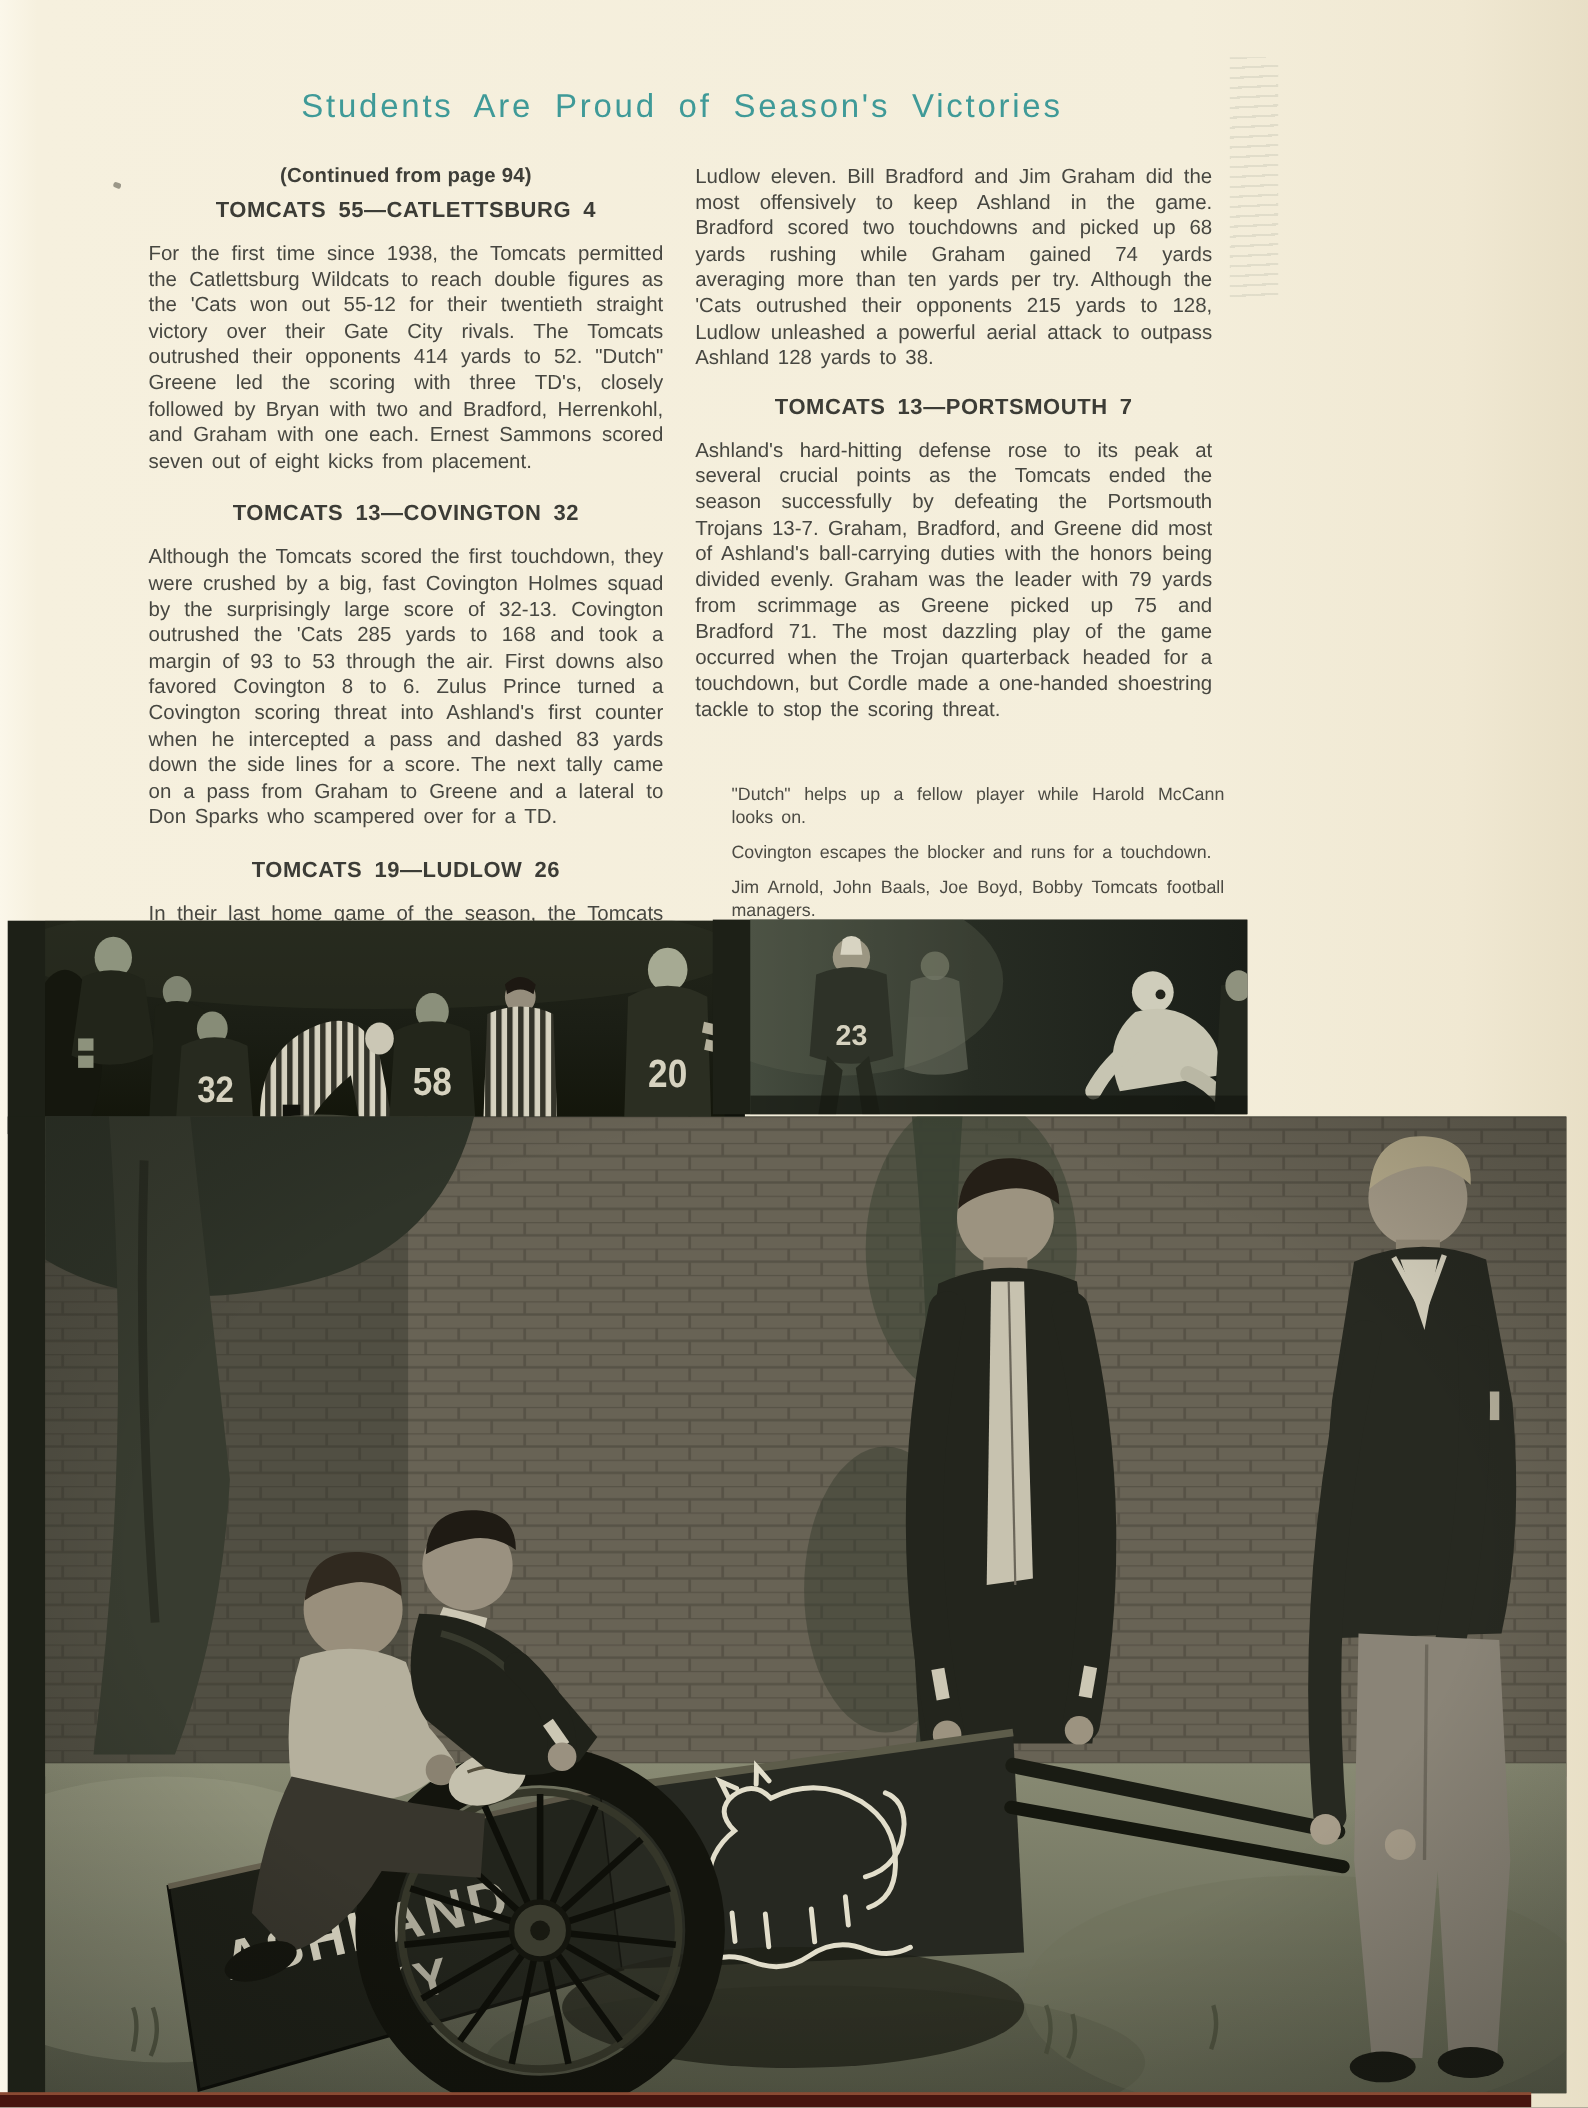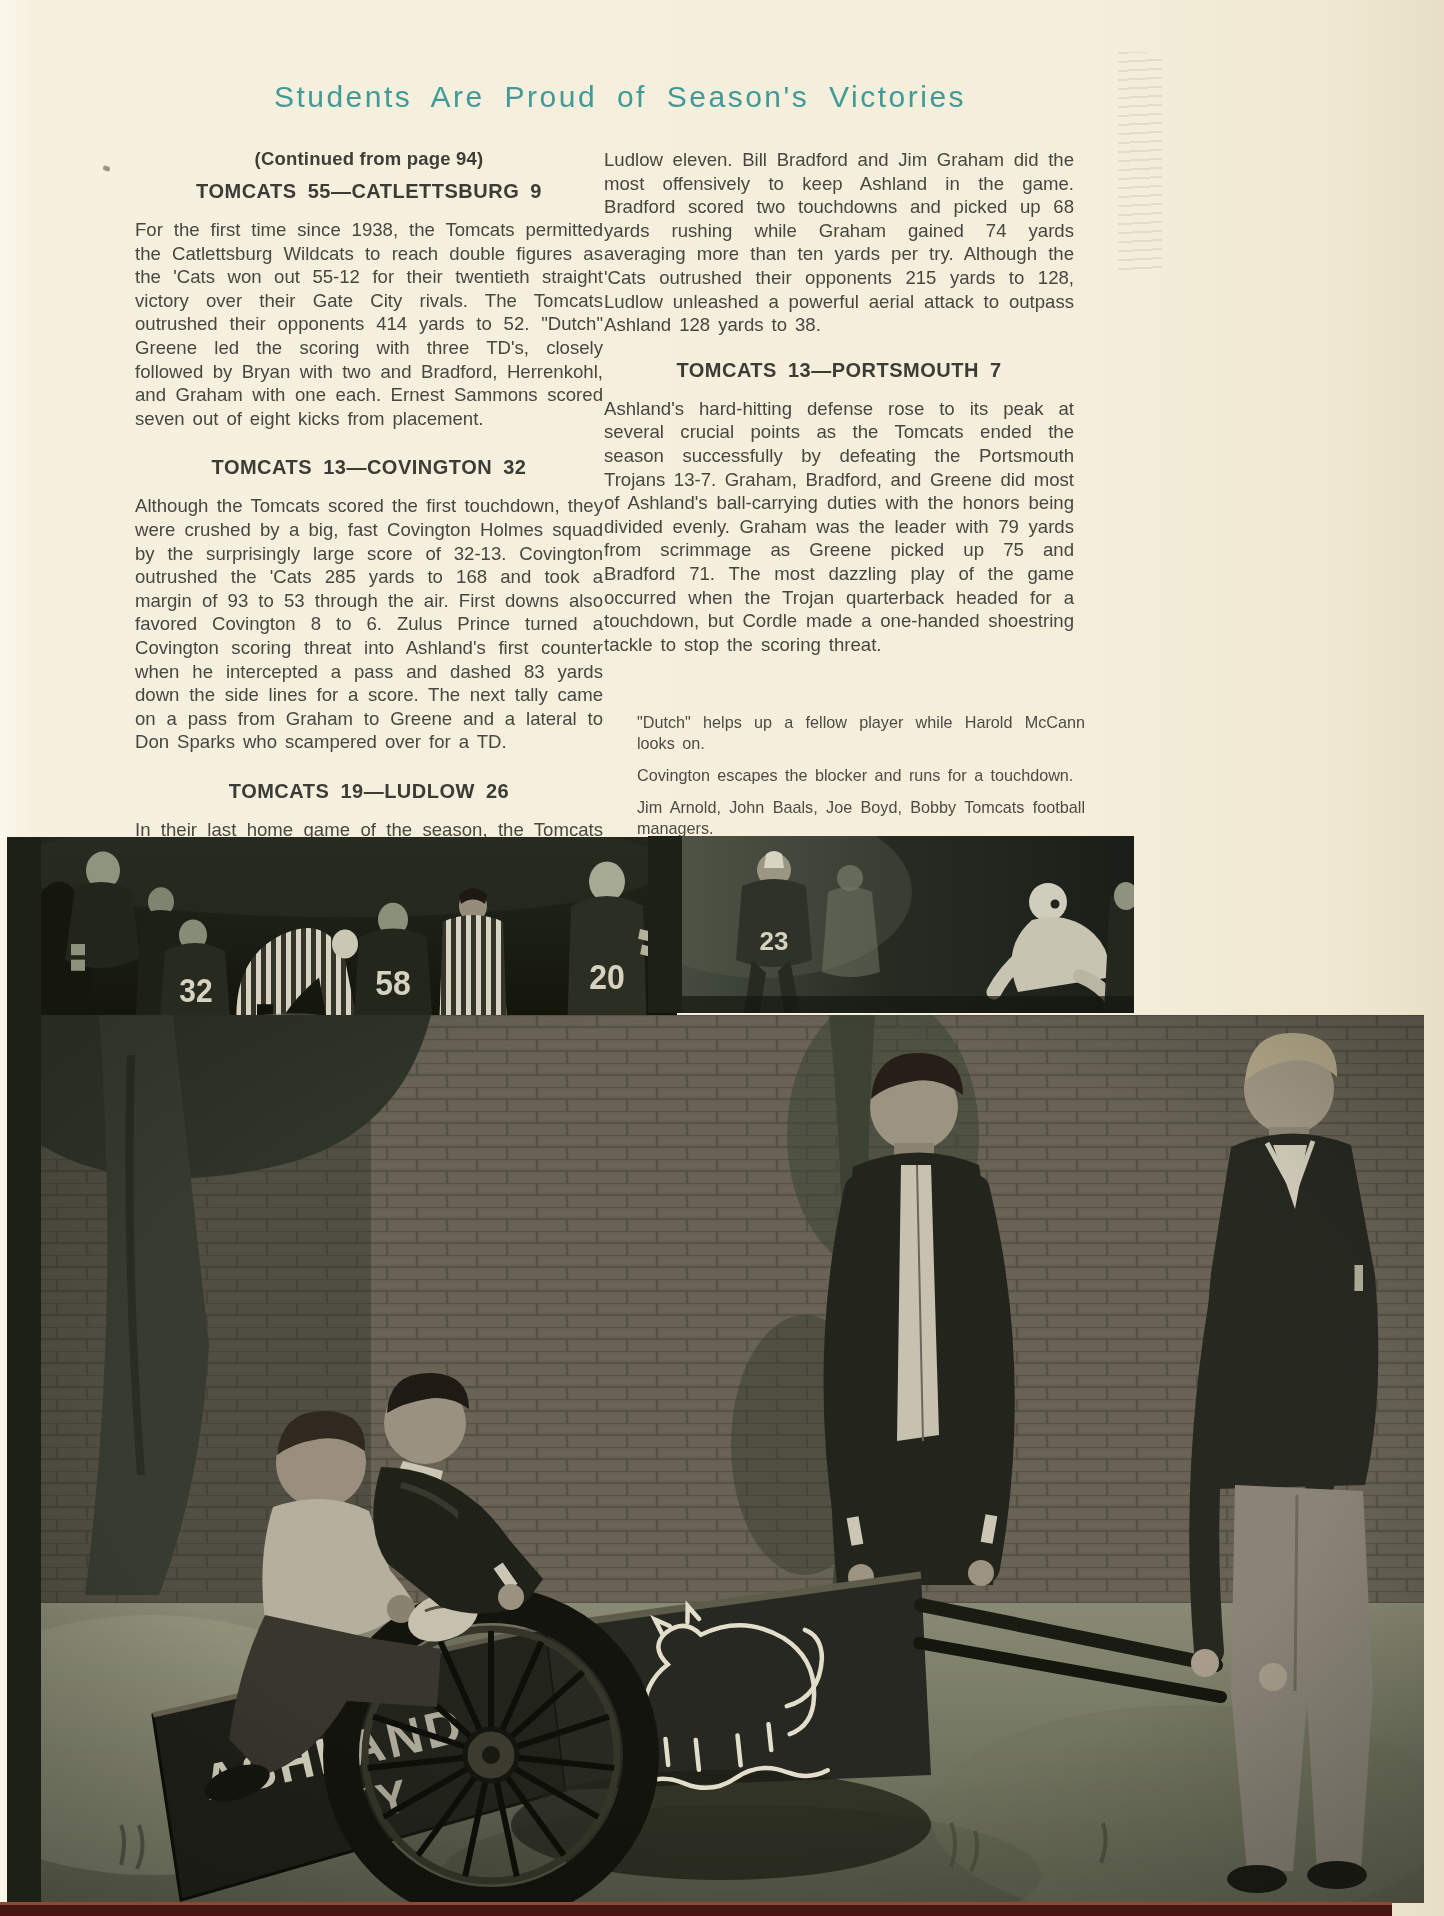--- a/index.html
+++ b/index.html
@@ -8,21 +8,21 @@
     font-family:"Liberation Sans",sans-serif;color:#45453f;
     background:linear-gradient(90deg,#fbf7ea 0px,#f6f0de 34px,#f4eedb 1080px,#f0e8d2 1330px,#e8dfc6 1444px);
   }
   .title{
     position:absolute;top:80px;left:135px;width:970px;margin:0;
     text-align:center;font-size:30px;font-weight:400;letter-spacing:2.5px;word-spacing:9px;
     color:#3f9a98;
   }
   .col{position:absolute;top:148px;}
   .col-left{left:135px;width:468px;}
-  .col-right{left:604px;width:470px;}
+  .col-right{left:632px;width:470px;}
   .continued{margin:0 0 10px;text-align:center;font-weight:700;font-size:18.5px;color:#3e3e38;letter-spacing:.2px;}
   .heading{margin:26px 0 15px;text-align:center;font-size:20px;font-weight:700;color:#3c3c36;letter-spacing:.5px;word-spacing:5px;}
   .col-left .heading:first-of-type{margin-top:2px;}
   .col-right .heading{margin-top:22px;}
   .bodytext{margin:0 0 6px;font-size:18.6px;line-height:23.6px;text-align:justify;word-spacing:.15em;color:#474741;}
   .last-just{text-align-last:justify;}
   .captions{margin-top:56px;padding-left:33px;width:448px;}
   .caption{margin:0 0 11px;font-size:16.2px;line-height:21px;color:#4c4b44;text-align:justify;word-spacing:.18em;}
   .photo{position:absolute;background:#1d2017;padding-left:34px;}
   .photo svg{display:block;width:100%;height:100%;}
@@ -44,21 +44,21 @@
 <body>
 
 <div class="page">
 
   <h1 class="title">Students Are Proud of Season's Victories</h1>
   <div class="speck"></div>
   <div class="deckle"></div>
 
   <div class="col col-left">
     <p class="continued">(Continued from page 94)</p>
-    <h2 class="heading">TOMCATS 55—CATLETTSBURG 9</h2>
+    <h2 class="heading">TOMCATS 55—CATLETTSBURG 4</h2>
     <p class="bodytext">For the first time since 1938, the Tomcats permitted the Catlettsburg Wildcats to reach double figures as the 'Cats won out 55-12 for their twentieth straight victory over their Gate City rivals. The Tomcats outrushed their opponents 414 yards to 52. "Dutch" Greene led the scoring with three TD's, closely followed by Bryan with two and Bradford, Herrenkohl, and Graham with one each. Ernest Sammons scored seven out of eight kicks from placement.</p>
     <h2 class="heading">TOMCATS 13—COVINGTON 32</h2>
     <p class="bodytext">Although the Tomcats scored the first touchdown, they were crushed by a big, fast Covington Holmes squad by the surprisingly large score of 32-13. Covington outrushed the 'Cats 285 yards to 168 and took a margin of 93 to 53 through the air. First downs also favored Covington 8 to 6. Zulus Prince turned a Covington scoring threat into Ashland's first counter when he intercepted a pass and dashed 83 yards down the side lines for a score. The next tally came on a pass from Graham to Greene and a lateral to Don Sparks who scampered over for a TD.</p>
     <h2 class="heading">TOMCATS 19—LUDLOW 26</h2>
     <p class="bodytext last-just">In their last home game of the season, the Tomcats were handed a surprising 26-19 setback at the hands of a strong</p>
   </div>
 
   <div class="col col-right">
     <p class="bodytext">Ludlow eleven. Bill Bradford and Jim Graham did the most offensively to keep Ashland in the game. Bradford scored two touchdowns and picked up 68 yards rushing while Graham gained 74 yards averaging more than ten yards per try. Although the 'Cats outrushed their opponents 215 yards to 128, Ludlow unleashed a powerful aerial attack to outpass Ashland 128 yards to 38.</p>
     <h2 class="heading">TOMCATS 13—PORTSMOUTH 7</h2>

